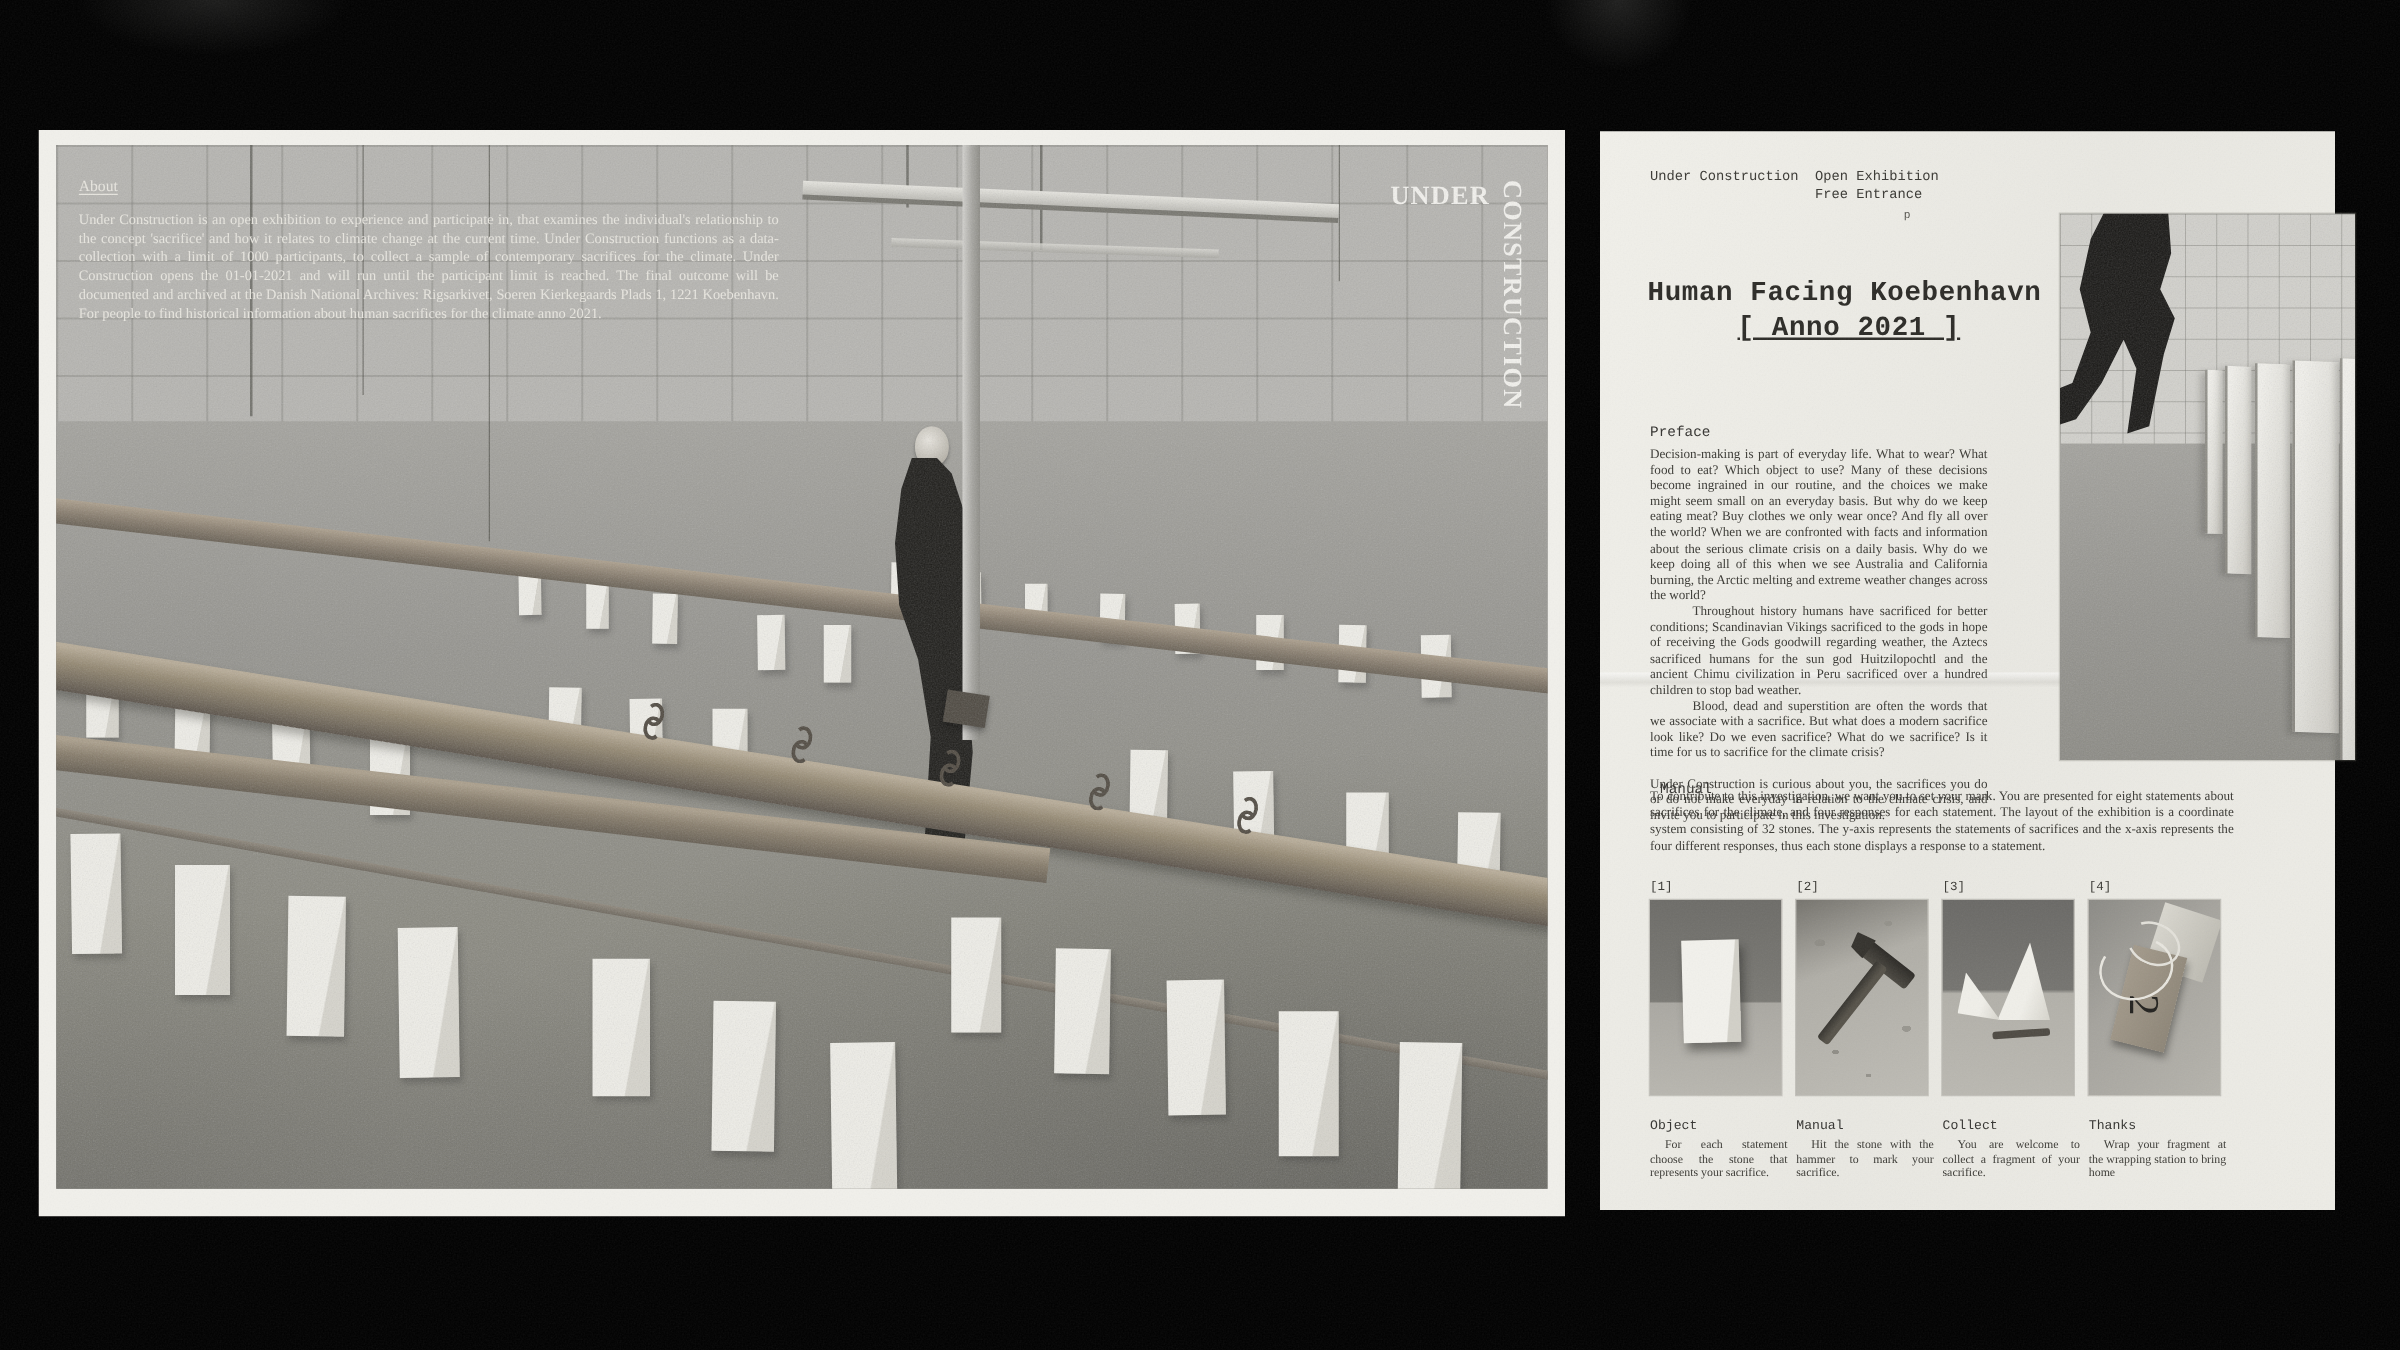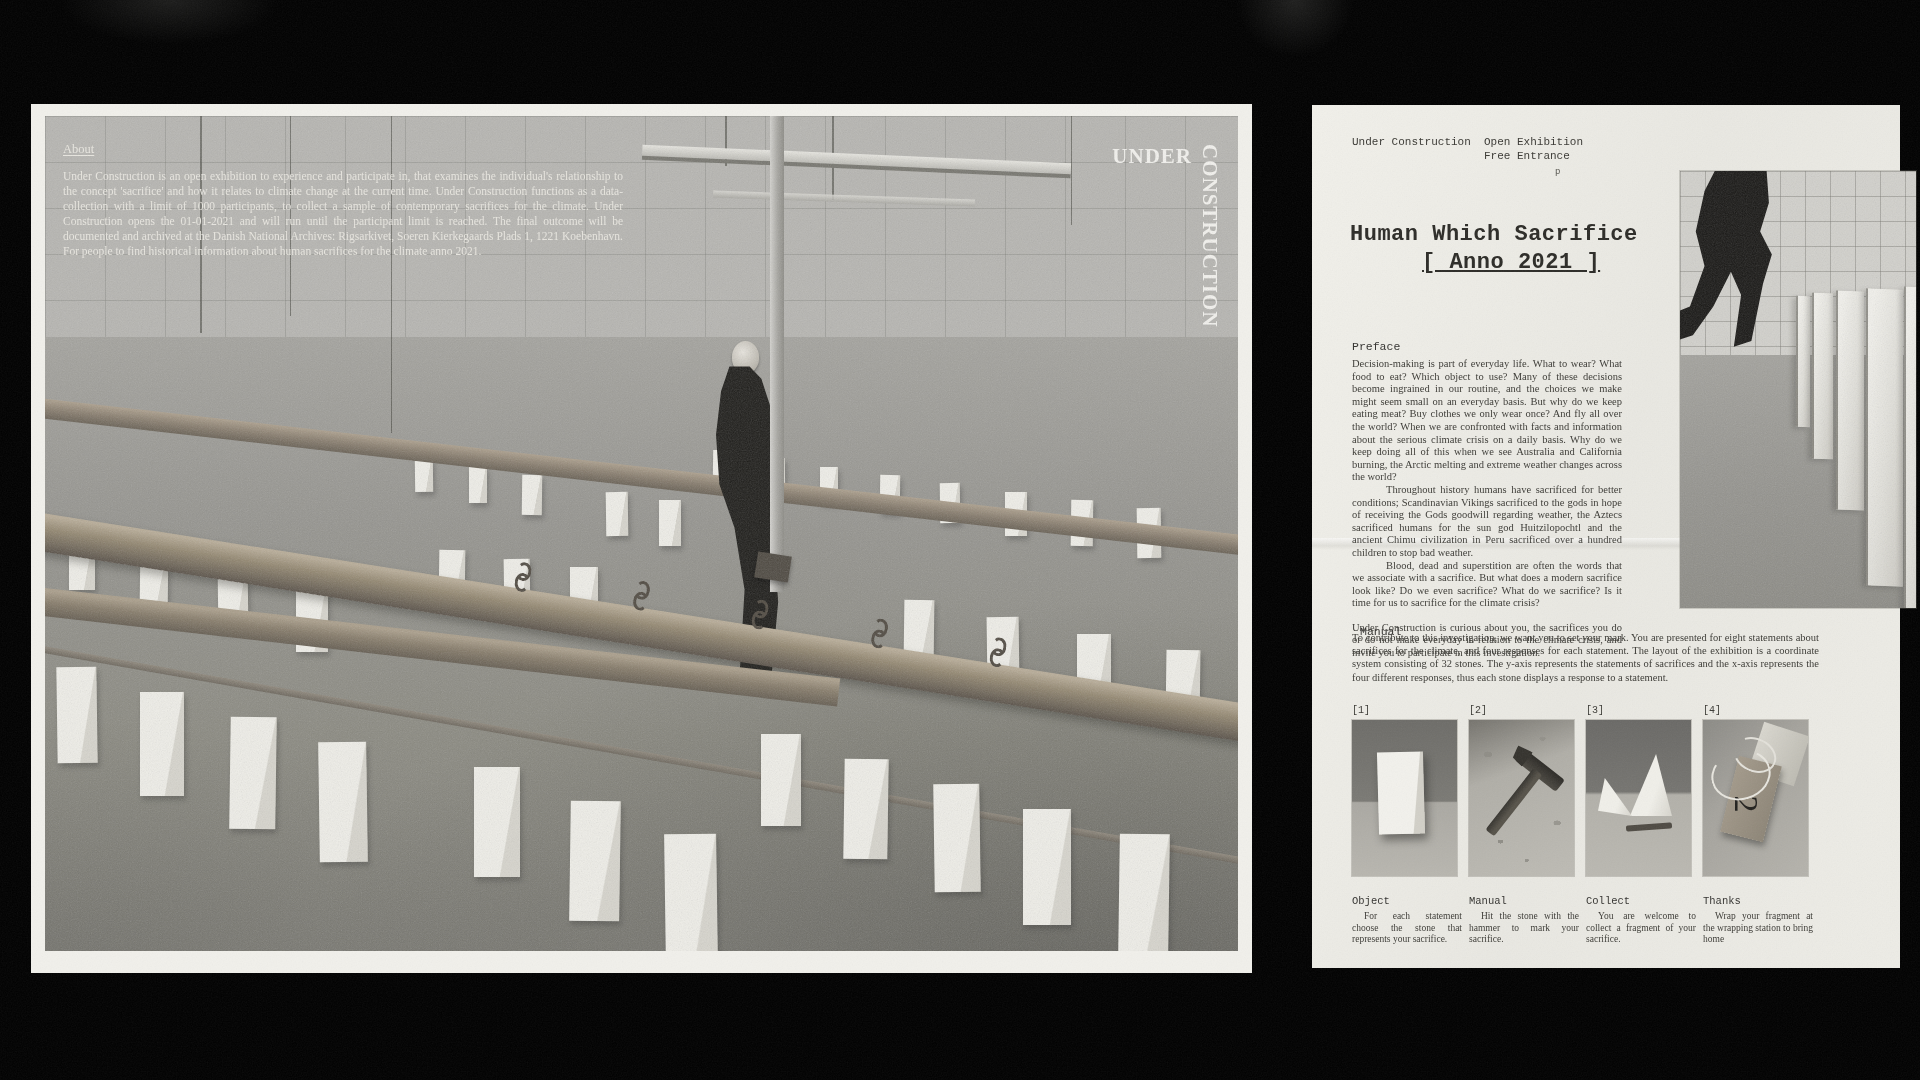--- a/index.html
+++ b/index.html
@@ -68,21 +68,21 @@
   .about p{margin:0 0 12px 0;font-size:11.5px;line-height:15px;text-align:justify;hyphens:auto;}
   .brand-h{position:absolute;right:46px;top:28px;z-index:10;color:#f5f4f0;
     font-weight:bold;font-size:21px;letter-spacing:1px;}
   .brand-v{position:absolute;right:16px;top:28px;z-index:10;color:#f5f4f0;
     font-weight:bold;font-size:21px;letter-spacing:1px;writing-mode:vertical-rl;}
   .grain{position:absolute;inset:0;z-index:11;pointer-events:none;}
 
   
   .page-right{position:absolute;left:1280px;top:105px;width:588px;height:863px;
     background:linear-gradient(105deg,#f1f0ea,#e9e8e2 50%,#edece6);
-    box-shadow:0 0 22px rgba(0,0,0,.65);margin-left:32px;}
+    box-shadow:0 0 22px rgba(0,0,0,.65);}
   .fold{position:absolute;left:0;right:0;top:433px;height:12px;pointer-events:none;
     background:linear-gradient(180deg,rgba(255,255,255,.55),rgba(60,58,52,.08) 65%,transparent);}
   .rp-header{position:absolute;left:40px;top:30px;font-size:11px;line-height:14px;color:#3a3934;}
   .rp-header2{position:absolute;left:172px;top:30px;font-size:11px;line-height:14px;color:#3a3934;}
   .rp-mark{position:absolute;left:243px;top:62px;font-size:9px;color:#55544e;}
   .rp-title{position:absolute;left:38px;top:116px;font-weight:bold;font-size:22px;
     line-height:28px;color:#2c2b27;letter-spacing:.5px;}
   .rp-title .l2{margin-left:72px;text-decoration:underline;}
   .sec-h{font-size:11.5px;color:#343330;text-underline-offset:2px;}
   .preface-h{position:absolute;left:40px;top:235px;}
@@ -254,21 +254,21 @@
     <div class="fold"></div>
 
     <div class="rp-header mono">Under Construction</div>
     <div class="rp-header2 mono">
       <div>Open Exhibition</div>
       <div>Free Entrance</div>
     </div>
     <div class="rp-mark mono">p</div>
 
     <div class="rp-title mono">
-      <div>Human Which Sacrifice</div>
+      <div>Human Facing Koebenhavn</div>
       <div class="l2">[ Anno 2021 ]</div>
     </div>
 
     <div class="sec-h mono preface-h">Preface</div>
     <div class="preface-t">
       <p>Decision-making is part of everyday life. What to wear? What food to eat? Which object to use? Many of these decisions become ingrained in our routine, and the choices we make might seem small on an everyday basis. But why do we keep eating meat? Buy clothes we only wear once? And fly all over the world? When we are confronted with facts and information about the serious climate crisis on a daily basis. Why do we keep doing all of this when we see Australia and California burning, the Arctic melting and extreme weather changes across the world?</p>
       <p class="ind">Throughout history humans have sacrificed for better conditions; Scandinavian Vikings sacrificed to the gods in hope of receiving the Gods goodwill regarding weather, the Aztecs sacrificed humans for the sun god Huitzilopochtl and the ancient Chimu civilization in Peru sacrificed over a hundred children to stop bad weather.</p>
       <p class="ind">Blood, dead and superstition are often the words that we associate with a sacrifice. But what does a modern sacrifice look like? Do we even sacrifice? What do we sacrifice? Is it time for us to sacrifice for the climate crisis?</p>
       <p class="gap">Under Construction is curious about you, the sacrifices you do or do not make everyday in relation to the climate crisis, and invite you to participate in this investigation.</p>
     </div>

